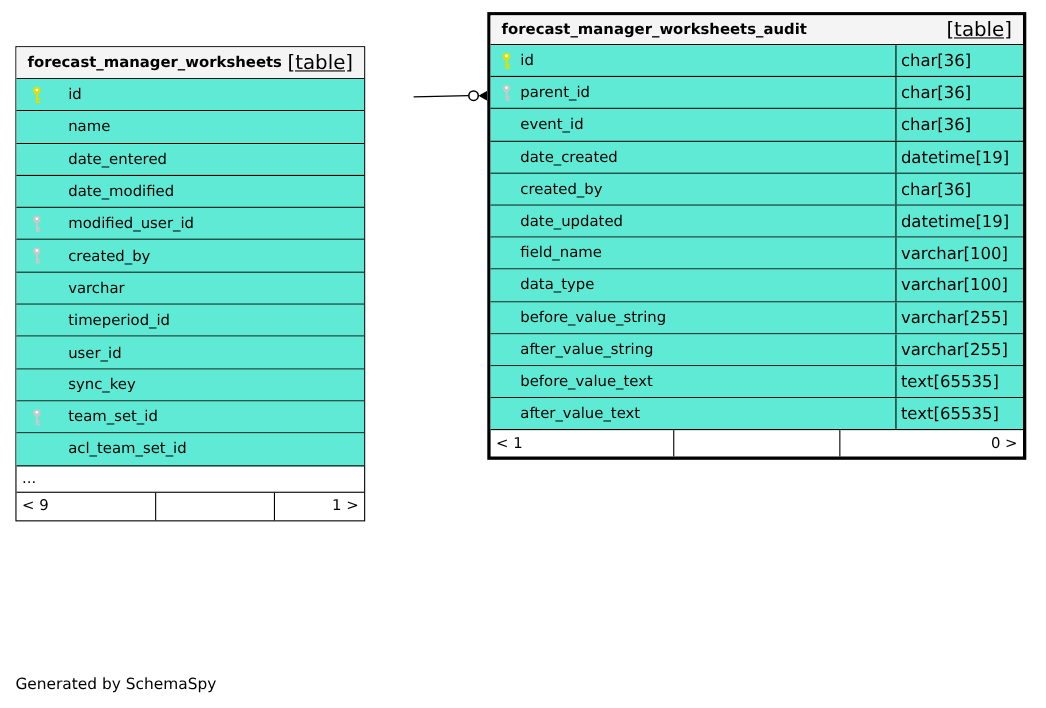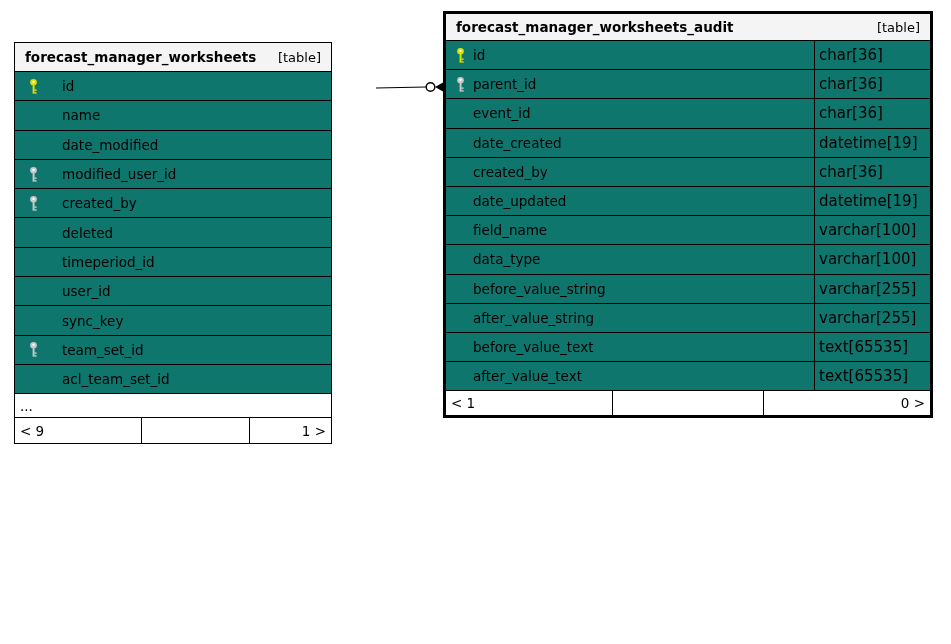--- a/index.html
+++ b/index.html
@@ -13,25 +13,25 @@
   .db-table.plain  { border:1px solid var(--border,#000); }
 
   .tbl-header {
     display:flex; justify-content:space-between; align-items:center;
     background:var(--header-bg,#f4f4f4); border-bottom:1px solid var(--border,#000);
     padding:0 10px; box-sizing:border-box;
   }
   .plain .tbl-header { height:29px; }
   .focus .tbl-header { height:27px; }
   .tbl-title { font-weight:bold; font-size:13.5px; white-space:nowrap; }
-  .tbl-badge { font-size:13px; white-space:nowrap; }
+  .tbl-badge { font-size:18px; white-space:nowrap;text-decoration:underline; }
 
   .row {
     display:flex; align-items:center; box-sizing:border-box;
-    border-bottom:1px solid var(--border,#000); background:#0f766e;
+    border-bottom:1px solid var(--border,#000); background:#5eead4;
   }
   .plain .row { height:29.3px; }
   .focus .row { height:29.2px; }
 
   .key-slot { width:9px; height:17px; flex:0 0 auto; }
   .plain .key-slot { margin-left:14px; }
   .focus .key-slot { margin-left:10px; }
   .key-slot svg { width:9px; height:17px; display:block; }
   .key-slot.pk { color:var(--primary-key,#e0e000); }
   .key-slot.fk { color:var(--foreign-key,#c9c9c9); }
@@ -99,20 +99,32 @@
               <circle cx="5" cy="4.3" r="3.7" fill="currentColor"></circle>
               <circle cx="5" cy="3.8" r="1.3" fill="#ffffff"></circle>
               <rect x="4" y="7.4" width="2.2" height="9.6" fill="currentColor"></rect>
               <rect x="6.2" y="12.2" width="2.2" height="1.7" fill="currentColor"></rect>
               <rect x="6.2" y="15.3" width="2.2" height="1.7" fill="currentColor"></rect>
             </svg>
           </span>
           <span class="col-name">name</span>
         </div>
 
+        <div class="row">
+          <span class="key-slot nokey">
+            <svg viewBox="0 0 10 18">
+              <circle cx="5" cy="4.3" r="3.7" fill="currentColor"></circle>
+              <circle cx="5" cy="3.8" r="1.3" fill="#ffffff"></circle>
+              <rect x="4" y="7.4" width="2.2" height="9.6" fill="currentColor"></rect>
+              <rect x="6.2" y="12.2" width="2.2" height="1.7" fill="currentColor"></rect>
+              <rect x="6.2" y="15.3" width="2.2" height="1.7" fill="currentColor"></rect>
+            </svg>
+          </span>
+          <span class="col-name">date_entered</span>
+        </div>
 
         <div class="row">
           <span class="key-slot nokey">
             <svg viewBox="0 0 10 18">
               <circle cx="5" cy="4.3" r="3.7" fill="currentColor"></circle>
               <circle cx="5" cy="3.8" r="1.3" fill="#ffffff"></circle>
               <rect x="4" y="7.4" width="2.2" height="9.6" fill="currentColor"></rect>
               <rect x="6.2" y="12.2" width="2.2" height="1.7" fill="currentColor"></rect>
               <rect x="6.2" y="15.3" width="2.2" height="1.7" fill="currentColor"></rect>
             </svg>
@@ -149,21 +161,21 @@
         <div class="row">
           <span class="key-slot nokey">
             <svg viewBox="0 0 10 18">
               <circle cx="5" cy="4.3" r="3.7" fill="currentColor"></circle>
               <circle cx="5" cy="3.8" r="1.3" fill="#ffffff"></circle>
               <rect x="4" y="7.4" width="2.2" height="9.6" fill="currentColor"></rect>
               <rect x="6.2" y="12.2" width="2.2" height="1.7" fill="currentColor"></rect>
               <rect x="6.2" y="15.3" width="2.2" height="1.7" fill="currentColor"></rect>
             </svg>
           </span>
-          <span class="col-name">deleted</span>
+          <span class="col-name">varchar</span>
         </div>
 
         <div class="row">
           <span class="key-slot nokey">
             <svg viewBox="0 0 10 18">
               <circle cx="5" cy="4.3" r="3.7" fill="currentColor"></circle>
               <circle cx="5" cy="3.8" r="1.3" fill="#ffffff"></circle>
               <rect x="4" y="7.4" width="2.2" height="9.6" fill="currentColor"></rect>
               <rect x="6.2" y="12.2" width="2.2" height="1.7" fill="currentColor"></rect>
               <rect x="6.2" y="15.3" width="2.2" height="1.7" fill="currentColor"></rect>
@@ -417,13 +429,14 @@
           <span class="col-type">text[65535]</span>
         </div>
       </div>
     <div class="tbl-footer">
       <span class="footer-cell first">&lt; 1</span>
       <span class="footer-cell mid"></span>
       <span class="footer-cell last">0 &gt;</span>
     </div>
   </div>
 
+  <div class="gen-note">Generated by SchemaSpy</div>
 </div>
 
 </body></html>

